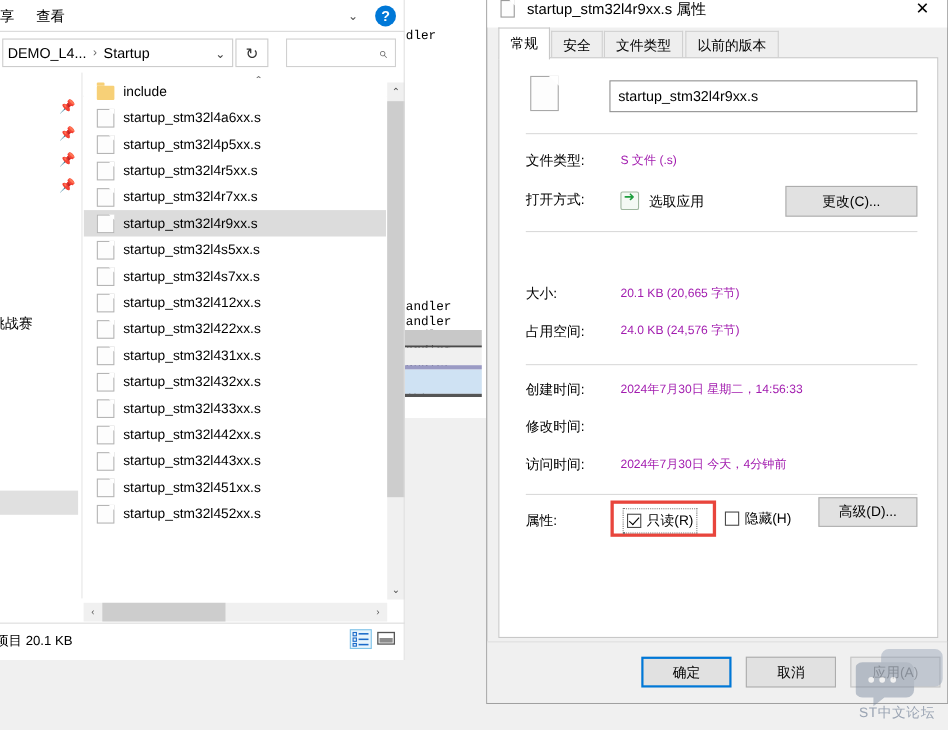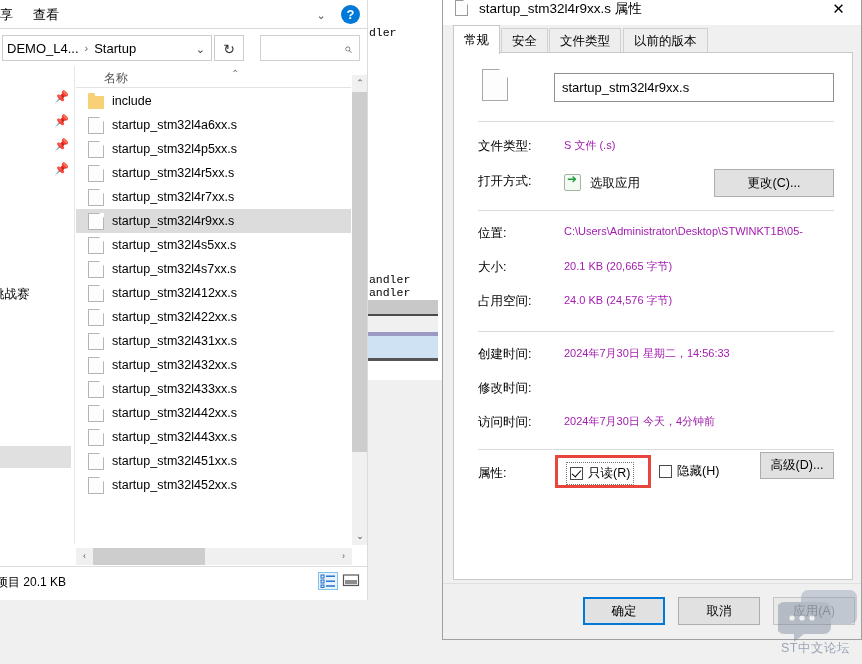--- a/index.html
+++ b/index.html
@@ -111,21 +111,21 @@
   }
   .list-header .col-name {
     position: absolute; left: 28px; top: 4px; font-size: 12px; color: #555;
   }
   .sort-arrow {
     position: absolute; left: 155px; top: 2px; font-size: 10px; color: #777;
   }
 
   
   .filelist {
-    position: absolute; left: 76px; top: 89px; width: 275px; height: 455px;
+    position: absolute; left: 76px; top: 71px; width: 275px; height: 455px;
     background: #ffffff; overflow: hidden;
   }
   .file-row {
     position: relative; height: 24px; display: flex; align-items: center;
     padding-left: 12px;
   }
   .file-row.selected { background: #dcdcdc; }
   .ficon { width: 16px; height: 18px; margin-right: 8px; flex: 0 0 16px; position: relative; }
   .ficon.doc {
     background: #fdfdfd; border: 1px solid #b5b5b5; height: 17px;
@@ -282,21 +282,21 @@
   }
   .btn {
     border: 1px solid #adadad; background: #e1e1e1; color: #000;
     font-size: 12.5px; text-align: center; font-family: "Liberation Sans", sans-serif;
   }
   .btn-change {
     position: absolute; right: 20px; top: -4px; width: 120px; height: 28px;
     line-height: 26px;
   }
   .btn-advanced {
-    position: absolute; right: 20px; top: -5px; width: 74px; height: 27px;
+    position: absolute; right: 20px; top: -5px; width: 90px; height: 27px;
     line-height: 25px;
   }
 
   
   .attr-row { position: absolute; left: 0; top: 404px; width: 400px; height: 34px; }
   .redbox {
     position: absolute; left: 101px; top: -2px; width: 96px; height: 33px;
     border: 3px solid #e8453c;
   }
   .chk-wrap {
@@ -556,24 +556,20 @@
 
       <div class="prow" style="top:120px;">
         <div class="plabel">打开方式:</div>
         <div class="openwith-icon"></div>
         <div class="openwith-text">选取应用</div>
         <div class="btn btn-change">更改(C)...</div>
       </div>
 
       <div class="divider" style="top:157px;"></div>
 
-      <div class="prow" style="top:172px;">
-        <div class="plabel">位置:</div>
-        <div class="pvalue">C:\Users\Administrator\Desktop\STWINKT1B\05-</div>
-      </div>
 
       <div class="prow" style="top:206px;">
         <div class="plabel">大小:</div>
         <div class="pvalue">20.1 KB (20,665 字节)</div>
       </div>
 
       <div class="prow" style="top:240px;">
         <div class="plabel">占用空间:</div>
         <div class="pvalue">24.0 KB (24,576 字节)</div>
       </div>

